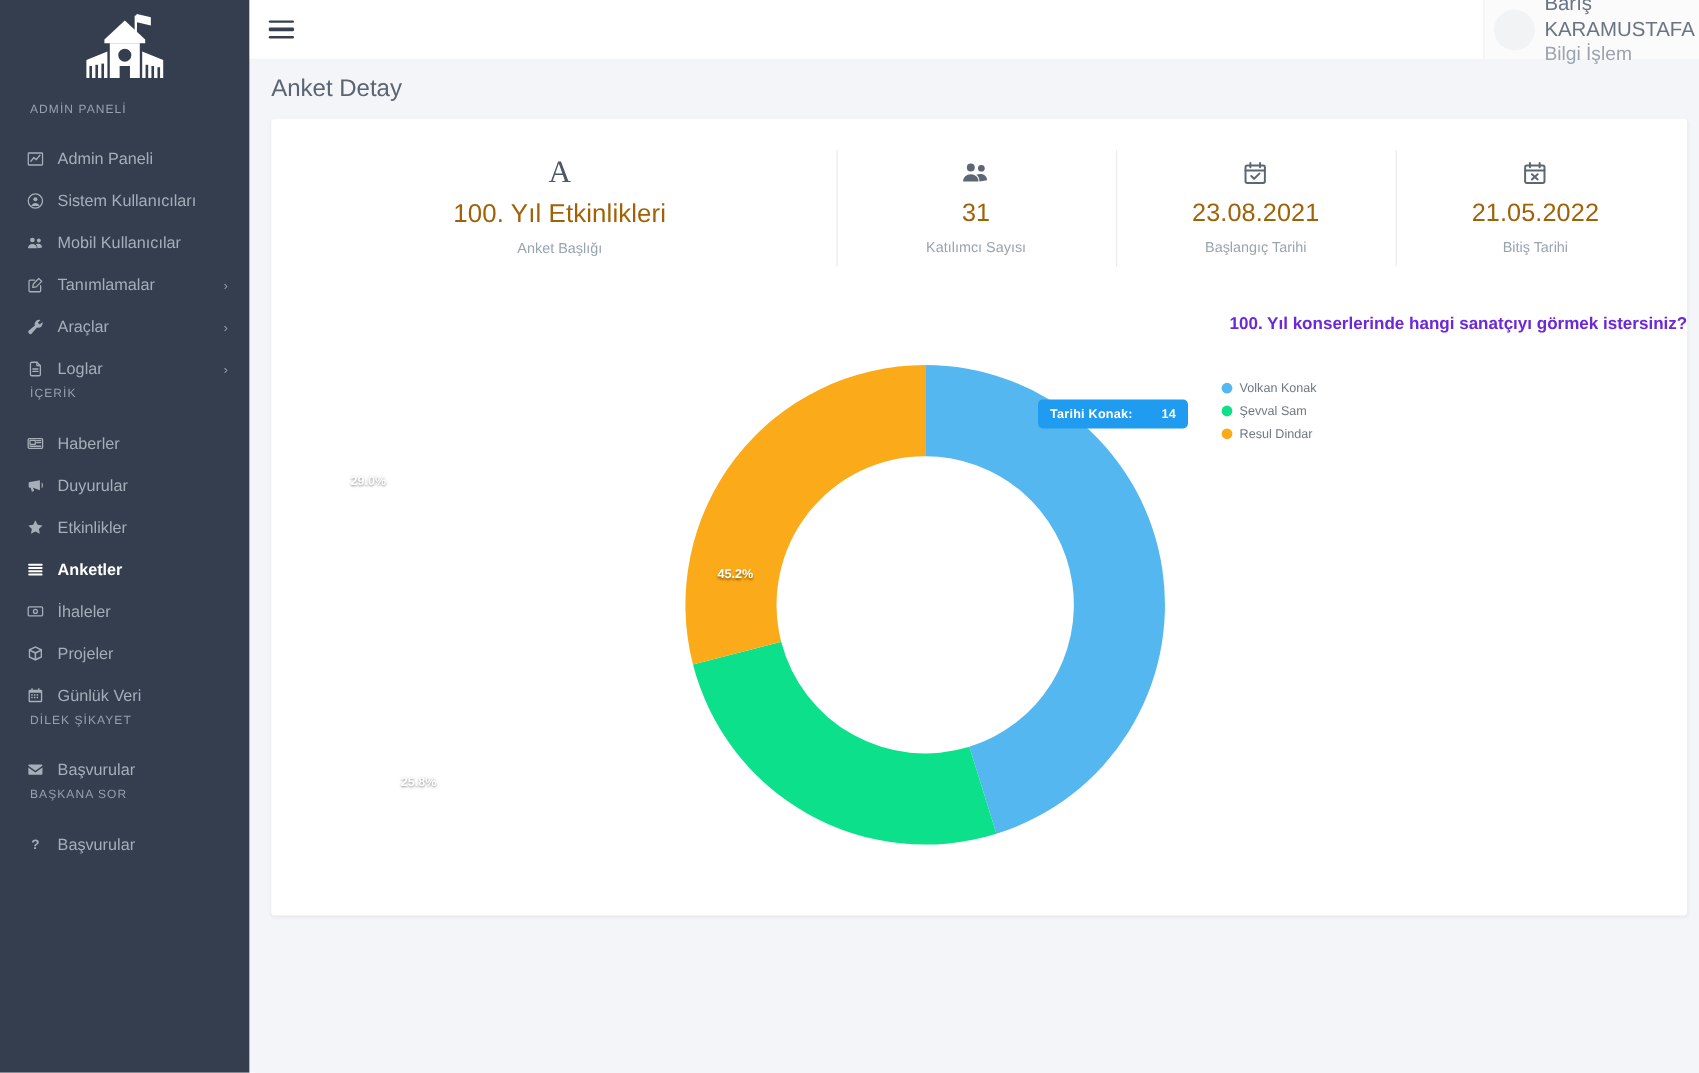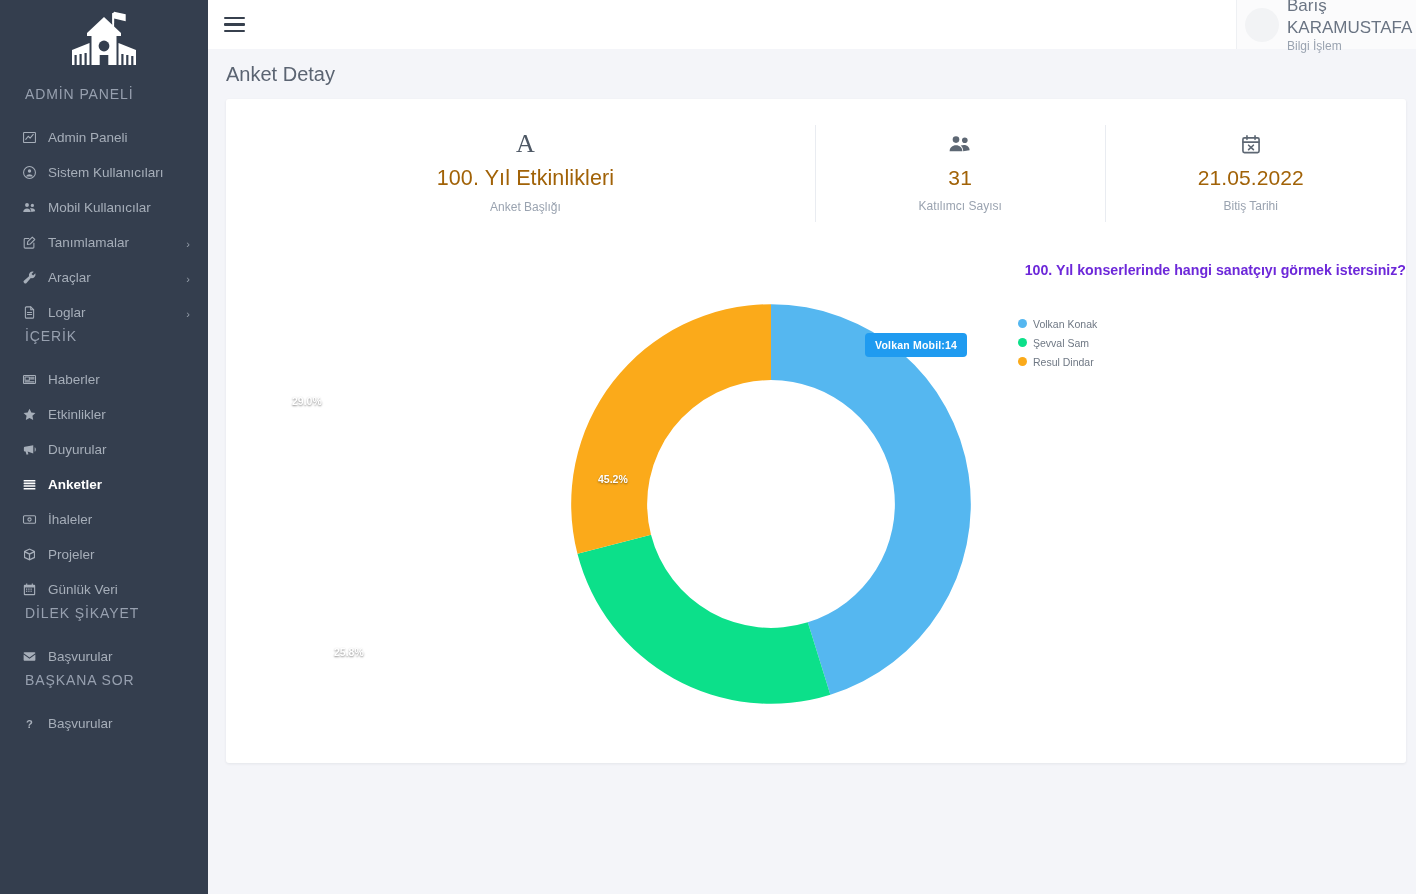--- a/index.html
+++ b/index.html
@@ -19,21 +19,21 @@
     overflow:hidden;
     position:relative;
   }
   .logo-wrap {
     height:78px;
     display:flex; align-items:center; justify-content:center;
   }
   .logo-wrap svg { display:block; }
 
   .nav-section {
-    font-size:14px;
+    font-size:10px;
     letter-spacing:0.9px;
     color:#97a0af;
     padding:8px 0 8px 25px;
     text-transform:uppercase;
     font-weight:400;
   }
   .nav-item {
     display:flex; align-items:flex-end;
     height:35px;
     padding:0 18px 0 22px;
@@ -90,21 +90,21 @@
     padding-left:8px;
   }
   .avatar {
     width:34px; height:34px; border-radius:50%;
     background:#f2f3f5;
     flex:0 0 34px;
     margin-right:8px;
   }
   .user-meta { line-height:1.3; }
   .user-name { font-size:17px; color:#6a7483; }
-  .user-role { font-size:12px; color:#9aa3b0; }
+  .user-role { font-size:16px; color:#9aa3b0; }
 
   .page-title-bar {
     height:50px; flex:0 0 50px;
     display:flex; align-items:center;
     padding-left:18px;
   }
   .page-title { font-size:20px; color:#5b6472; font-weight:400; }
 
   .content { padding:0 18px 0 18px; }
   .card {
@@ -174,21 +174,21 @@
   .tooltip {
     position:absolute;
     background:#1f9bf0;
     color:#ffffff;
     font-size:10.5px; font-weight:bold;
     border-radius:4px;
     padding:6px 10px;
     white-space:nowrap;
     letter-spacing:.2px;
   }
-  .tooltip .tval { margin-left:0; }
+  .tooltip .tval { margin-left:24px; }
   .legend {
     position:absolute;
     right:218px; top:30px;
     width:170px;
   }
   .legend-item {
     display:flex; align-items:center;
     height:19px;
     font-size:10.5px; color:#6f7884;
   }
@@ -295,33 +295,33 @@
               <line x1="13.6" y1="8.4" x2="19.2" y2="8.4"></line>
               <line x1="13.6" y1="11" x2="19.2" y2="11"></line>
               <line x1="4.8" y1="15.8" x2="19.2" y2="15.8"></line>
             </svg>
           </span>
           <span class="lbl">Haberler</span>
         </div>
         <div class="nav-item">
           <span class="ic">
             <svg width="15" height="15" viewBox="0 0 24 24" fill="currentColor">
-              <path d="M12 2.6l2.9 6 6.6.9-4.8 4.6 1.2 6.5L12 17.5 6.1 20.6l1.2-6.5L2.5 9.5l6.6-.9z"></path>
-            </svg>
-          </span>
-          <span class="lbl">Etkinlikler</span>
-        </div>
-        <div class="nav-item">
-          <span class="ic">
-            <svg width="15" height="15" viewBox="0 0 24 24" fill="currentColor">
               <path d="M3 9.2v4.4a1.6 1.6 0 0 0 1.6 1.6h1.1l1.6 5.1 3-.9-1.4-4.3 9.1 3.4V5L4.6 7.6A1.6 1.6 0 0 0 3 9.2z"></path>
               <path d="M20.3 8.2v7.2c1 0 1.7-1.6 1.7-3.6s-.7-3.6-1.7-3.6z"></path>
             </svg>
           </span>
           <span class="lbl">Duyurular</span>
+        </div>
+        <div class="nav-item">
+          <span class="ic">
+            <svg width="15" height="15" viewBox="0 0 24 24" fill="currentColor">
+              <path d="M12 2.6l2.9 6 6.6.9-4.8 4.6 1.2 6.5L12 17.5 6.1 20.6l1.2-6.5L2.5 9.5l6.6-.9z"></path>
+            </svg>
+          </span>
+          <span class="lbl">Etkinlikler</span>
         </div>
         <div class="nav-item active">
           <span class="ic">
             <svg width="15" height="15" viewBox="0 0 24 24" fill="currentColor">
               <rect x="2.6" y="4.6" width="18.8" height="2.5" rx="0.5"></rect>
               <rect x="2.6" y="8.9" width="18.8" height="2.5" rx="0.5"></rect>
               <rect x="2.6" y="13.2" width="18.8" height="2.5" rx="0.5"></rect>
               <rect x="2.6" y="17.5" width="18.8" height="2.5" rx="0.5"></rect>
             </svg>
           </span>
@@ -424,20 +424,33 @@
               <div class="stat-val">31</div>
               <div class="stat-lbl">Katılımcı Sayısı</div>
             </div>
             <div class="stat">
               <div class="stat-ic">
                 <svg width="22" height="23" viewBox="0 0 24 24" fill="none" stroke="currentColor" stroke-width="1.8" stroke-linecap="round" stroke-linejoin="round">
                   <rect x="3.2" y="4.8" width="17.6" height="16" rx="1.6"></rect>
                   <line x1="3.2" y1="9.4" x2="20.8" y2="9.4"></line>
                   <line x1="7.6" y1="2.6" x2="7.6" y2="6.4"></line>
                   <line x1="16.4" y1="2.6" x2="16.4" y2="6.4"></line>
+                  <polyline points="8.4,14.4 11,16.9 15.8,12.2"></polyline>
+                </svg>
+              </div>
+              <div class="stat-val">23.08.2021</div>
+              <div class="stat-lbl">Başlangıç Tarihi</div>
+            </div>
+            <div class="stat">
+              <div class="stat-ic">
+                <svg width="22" height="23" viewBox="0 0 24 24" fill="none" stroke="currentColor" stroke-width="1.8" stroke-linecap="round" stroke-linejoin="round">
+                  <rect x="3.2" y="4.8" width="17.6" height="16" rx="1.6"></rect>
+                  <line x1="3.2" y1="9.4" x2="20.8" y2="9.4"></line>
+                  <line x1="7.6" y1="2.6" x2="7.6" y2="6.4"></line>
+                  <line x1="16.4" y1="2.6" x2="16.4" y2="6.4"></line>
                   <line x1="9.4" y1="12.8" x2="14.6" y2="17.6"></line>
                   <line x1="14.6" y1="12.8" x2="9.4" y2="17.6"></line>
                 </svg>
               </div>
               <div class="stat-val">21.05.2022</div>
               <div class="stat-lbl">Bitiş Tarihi</div>
             </div>
           </div>
 
         <div class="chart-area">
@@ -451,21 +464,21 @@
                   <path d="M6.047433370522782 124.12291905499092 A97 97 0 0 1 99.99999999999999 3 L99.99999999999999 39.86 A60.14 60.14 0 0 0 41.74940868972413 114.95620981409436 Z" fill="#fbaa1a"></path>
                 </svg>
             </div>
             <div id="slice-labels">
                 <div class="slice-label" style="left:372px; top:189px;">45.2%</div>
                 <div class="slice-label" style="left:108px; top:362px;">25.8%</div>
                 <div class="slice-label" style="left:66px; top:111px;">29.0%</div>
               </div>
 
             <div class="tooltip" style="left:639px; top:49px;">
-              <span>Volkan Mobil:</span><span class="tval">14</span>
+              <span>Tarihi Konak:</span><span class="tval">14</span>
             </div>
 
             <div class="legend" id="legend-root">
                 <div class="legend-item">
                   <span class="legend-dot" style="background:#55b7f0"></span>
                   <span>Volkan Konak</span>
                 </div>
                 <div class="legend-item">
                   <span class="legend-dot" style="background:#0ce08a"></span>
                   <span>Şevval Sam</span>

